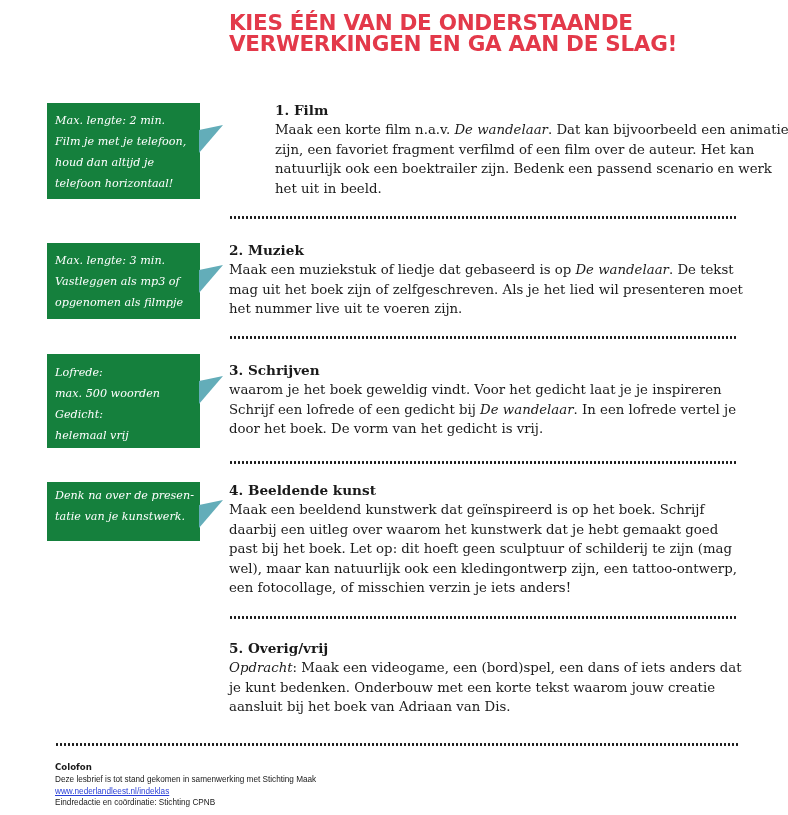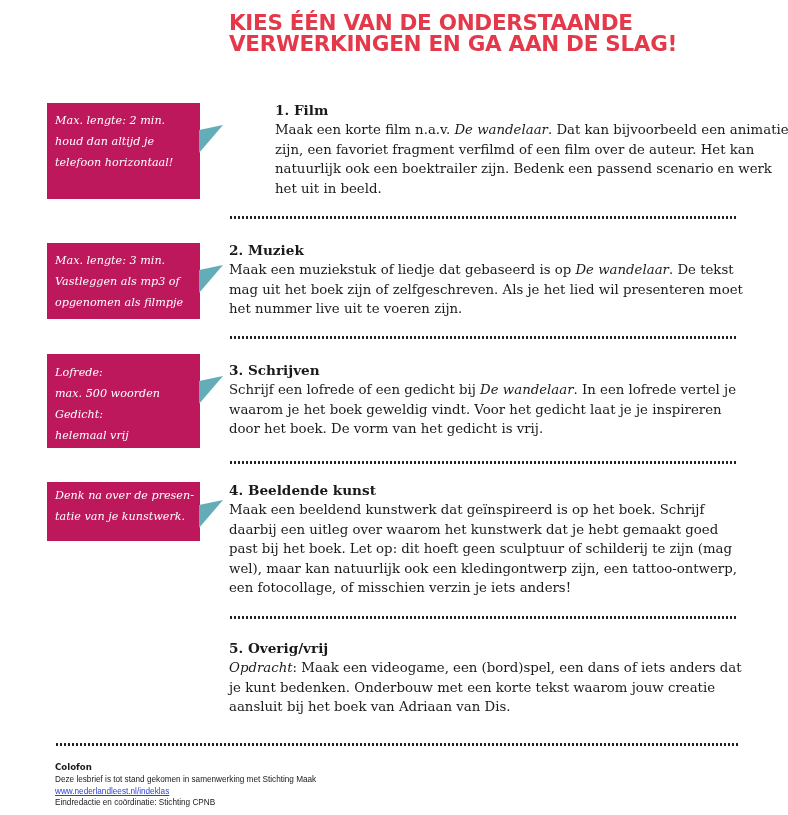--- a/index.html
+++ b/index.html
@@ -8,21 +8,21 @@
     .title {
       position: absolute; left: 229px; top: 12px; width: 520px;
       font-family: "DejaVu Sans", sans-serif; font-weight: bold;
       color: #e3394a; font-size: 21.5px; line-height: 21px; letter-spacing: -0.3px;
       text-transform: uppercase; margin: 0;
     }
     .title span { display: block; white-space: nowrap; }
 
     .bubble {
       position: absolute; left: 47px; width: 153px;
-      background: #be185d; color: #ffffff;
+      background: #15803d; color: #ffffff;
       font-family: "DejaVu Serif", serif; font-style: italic;
       font-size: 11.2px; line-height: 21px;
       box-sizing: border-box; padding: 7px 0 0 8px;
     }
     .bubble .line { display: block; white-space: nowrap; }
     .bubble .pointer {
       position: absolute; left: 152px; top: 22px; width: 24px; height: 28px;
     }
     .b1 { top: 103px; height: 96px; }
     .b2 { top: 243px; height: 76px; }
@@ -59,20 +59,21 @@
 </head>
 <body>
 
 <h1 class="title">
   <span>KIES ÉÉN VAN DE ONDERSTAANDE</span>
   <span>VERWERKINGEN EN GA AAN DE SLAG!</span>
 </h1>
 
 <div class="bubble b1">
   <span class="line">Max. lengte: 2 min.</span>
+  <span class="line">Film je met je telefoon,</span>
   <span class="line">houd dan altijd je</span>
   <span class="line">telefoon horizontaal!</span>
   <svg class="pointer" viewBox="0 0 24 28">
       <polygon points="0,5 24,0 0,28" fill="#63adb9"></polygon>
     </svg>
 </div>
 
 <div class="bubble b2">
   <span class="line">Max. lengte: 3 min.</span>
   <span class="line">Vastleggen als mp3 of</span>
@@ -117,22 +118,22 @@
     <span class="ln"><span>Maak een muziekstuk of liedje dat gebaseerd is op </span><em>De wandelaar</em><span>. De tekst</span></span>
     <span class="ln">mag uit het boek zijn of zelfgeschreven. Als je het lied wil presenteren moet</span>
     <span class="ln">het nummer live uit te voeren zijn.</span>
   </p>
 </div>
 <div class="dots d2"></div>
 
 <div class="section s3">
   <h2>3. Schrijven</h2>
   <p>
+    <span class="ln">waarom je het boek geweldig vindt. Voor het gedicht laat je je inspireren</span>
     <span class="ln"><span>Schrijf een lofrede of een gedicht bij </span><em>De wandelaar</em><span>. In een lofrede vertel je</span></span>
-    <span class="ln">waarom je het boek geweldig vindt. Voor het gedicht laat je je inspireren</span>
     <span class="ln">door het boek. De vorm van het gedicht is vrij.</span>
   </p>
 </div>
 <div class="dots d3"></div>
 
 <div class="section s4">
   <h2>4. Beeldende kunst</h2>
   <p>
     <span class="ln">Maak een beeldend kunstwerk dat geïnspireerd is op het boek. Schrijf</span>
     <span class="ln">daarbij een uitleg over waarom het kunstwerk dat je hebt gemaakt goed</span>

